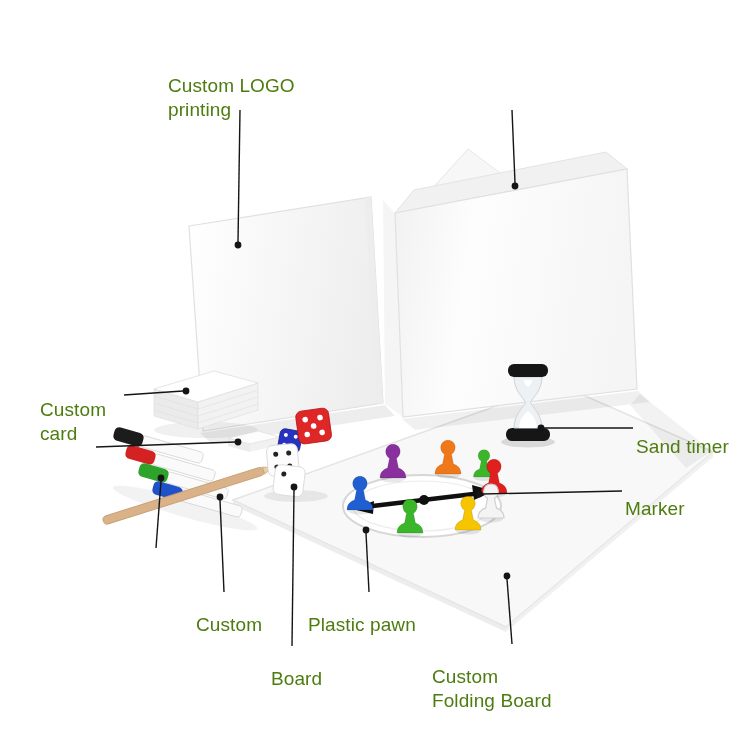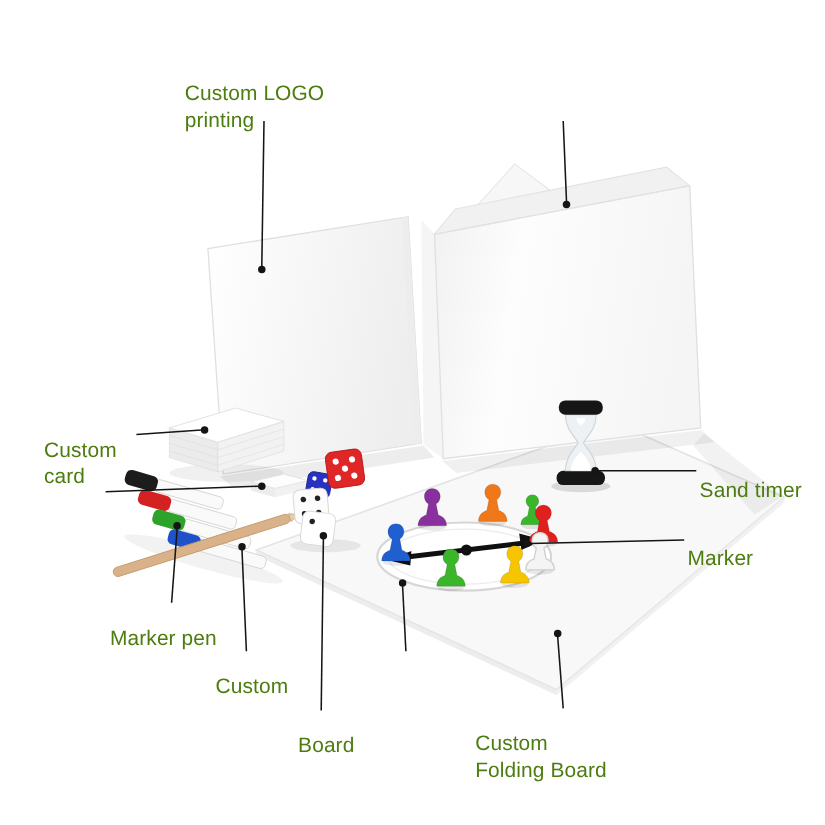--- a/index.html
+++ b/index.html
@@ -197,21 +197,21 @@
       <circle class="callout-dot" cx="507" cy="576" r="3.4"></circle>
       <circle class="callout-dot" cx="541" cy="428" r="3.4"></circle>
       <circle class="callout-dot" cx="479" cy="494" r="3.4"></circle>
     </g>
   </svg>
 
   <div class="label" style="left:168px; top:56px;">Custom LOGO
 printing</div>
   <div class="label center" style="left:40px;  top:380px; width:86px;">Custom
 card</div>
-  <div class="label" style="left:100px; top:551px;">Marker pen</div>
   <div class="label" style="left:196px; top:595px;">Custom</div>
+  <div class="label" style="left:308px; top:595px;">Plastic pawn</div>
   <div class="label" style="left:271px; top:649px;">Board</div>
   <div class="label center" style="left:432px; top:647px; width:166px;">Custom
 Folding Board</div>
   <div class="label" style="left:636px; top:417px;">Sand timer</div>
   <div class="label" style="left:625px; top:479px;">Marker</div>
 
 </div>
 
 </body></html>

